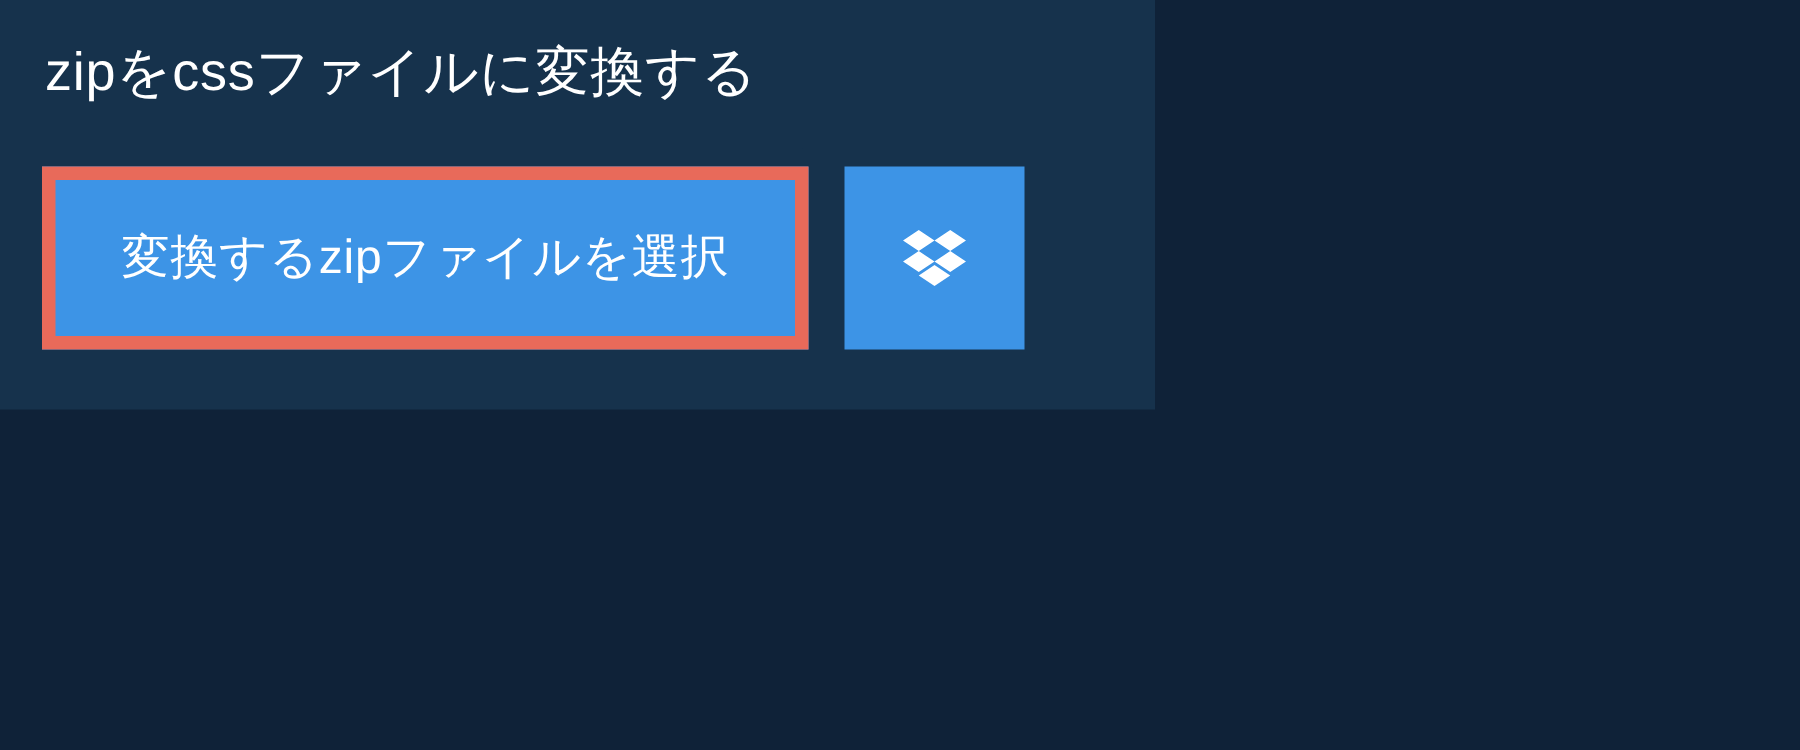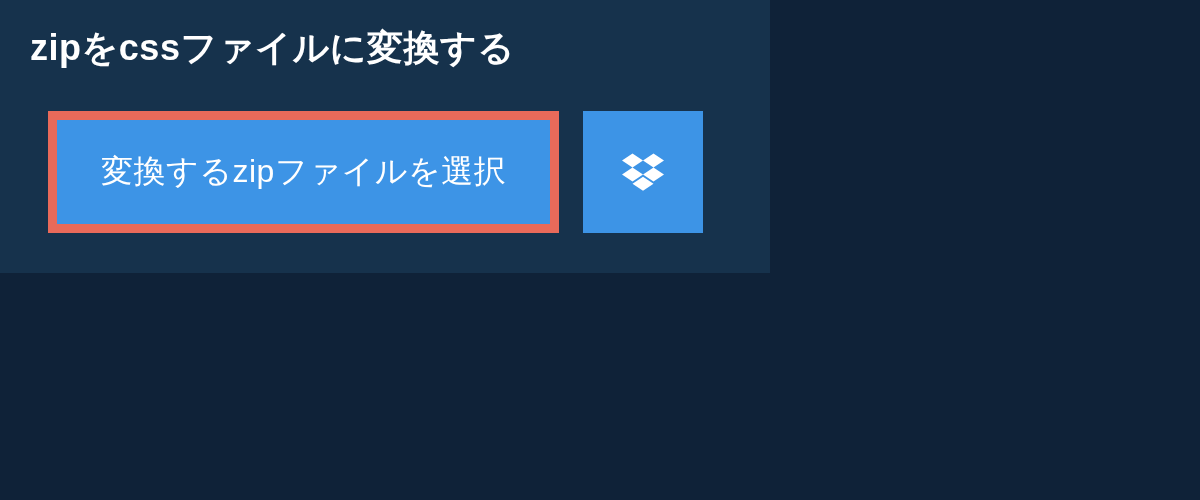--- a/index.html
+++ b/index.html
@@ -15,31 +15,31 @@
       overflow: hidden;
     }
     .panel {
       background-color: #16324c;
       width: 770px;
       padding-bottom: 40px;
     }
     .heading {
       color: #ffffff;
       font-size: 36px;
-      font-weight: 700;
+      font-weight: 400;
       background-color: #16324c;
       padding: 24px 30px 26px 30px;
       display: inline-block;
       letter-spacing: 0.5px;
     }
     .button-row {
       display: flex;
       align-items: stretch;
       gap: 24px;
-      padding: 0 48px;
+      padding: 0 28px;
       margin-top: 12px;
     }
     .select-button {
       background-color: #3d94e6;
       border: 9px solid #e86a5a;
       color: #ffffff;
       font-size: 32px;
       font-weight: 400;
       padding: 30px 44px;
       cursor: pointer;

